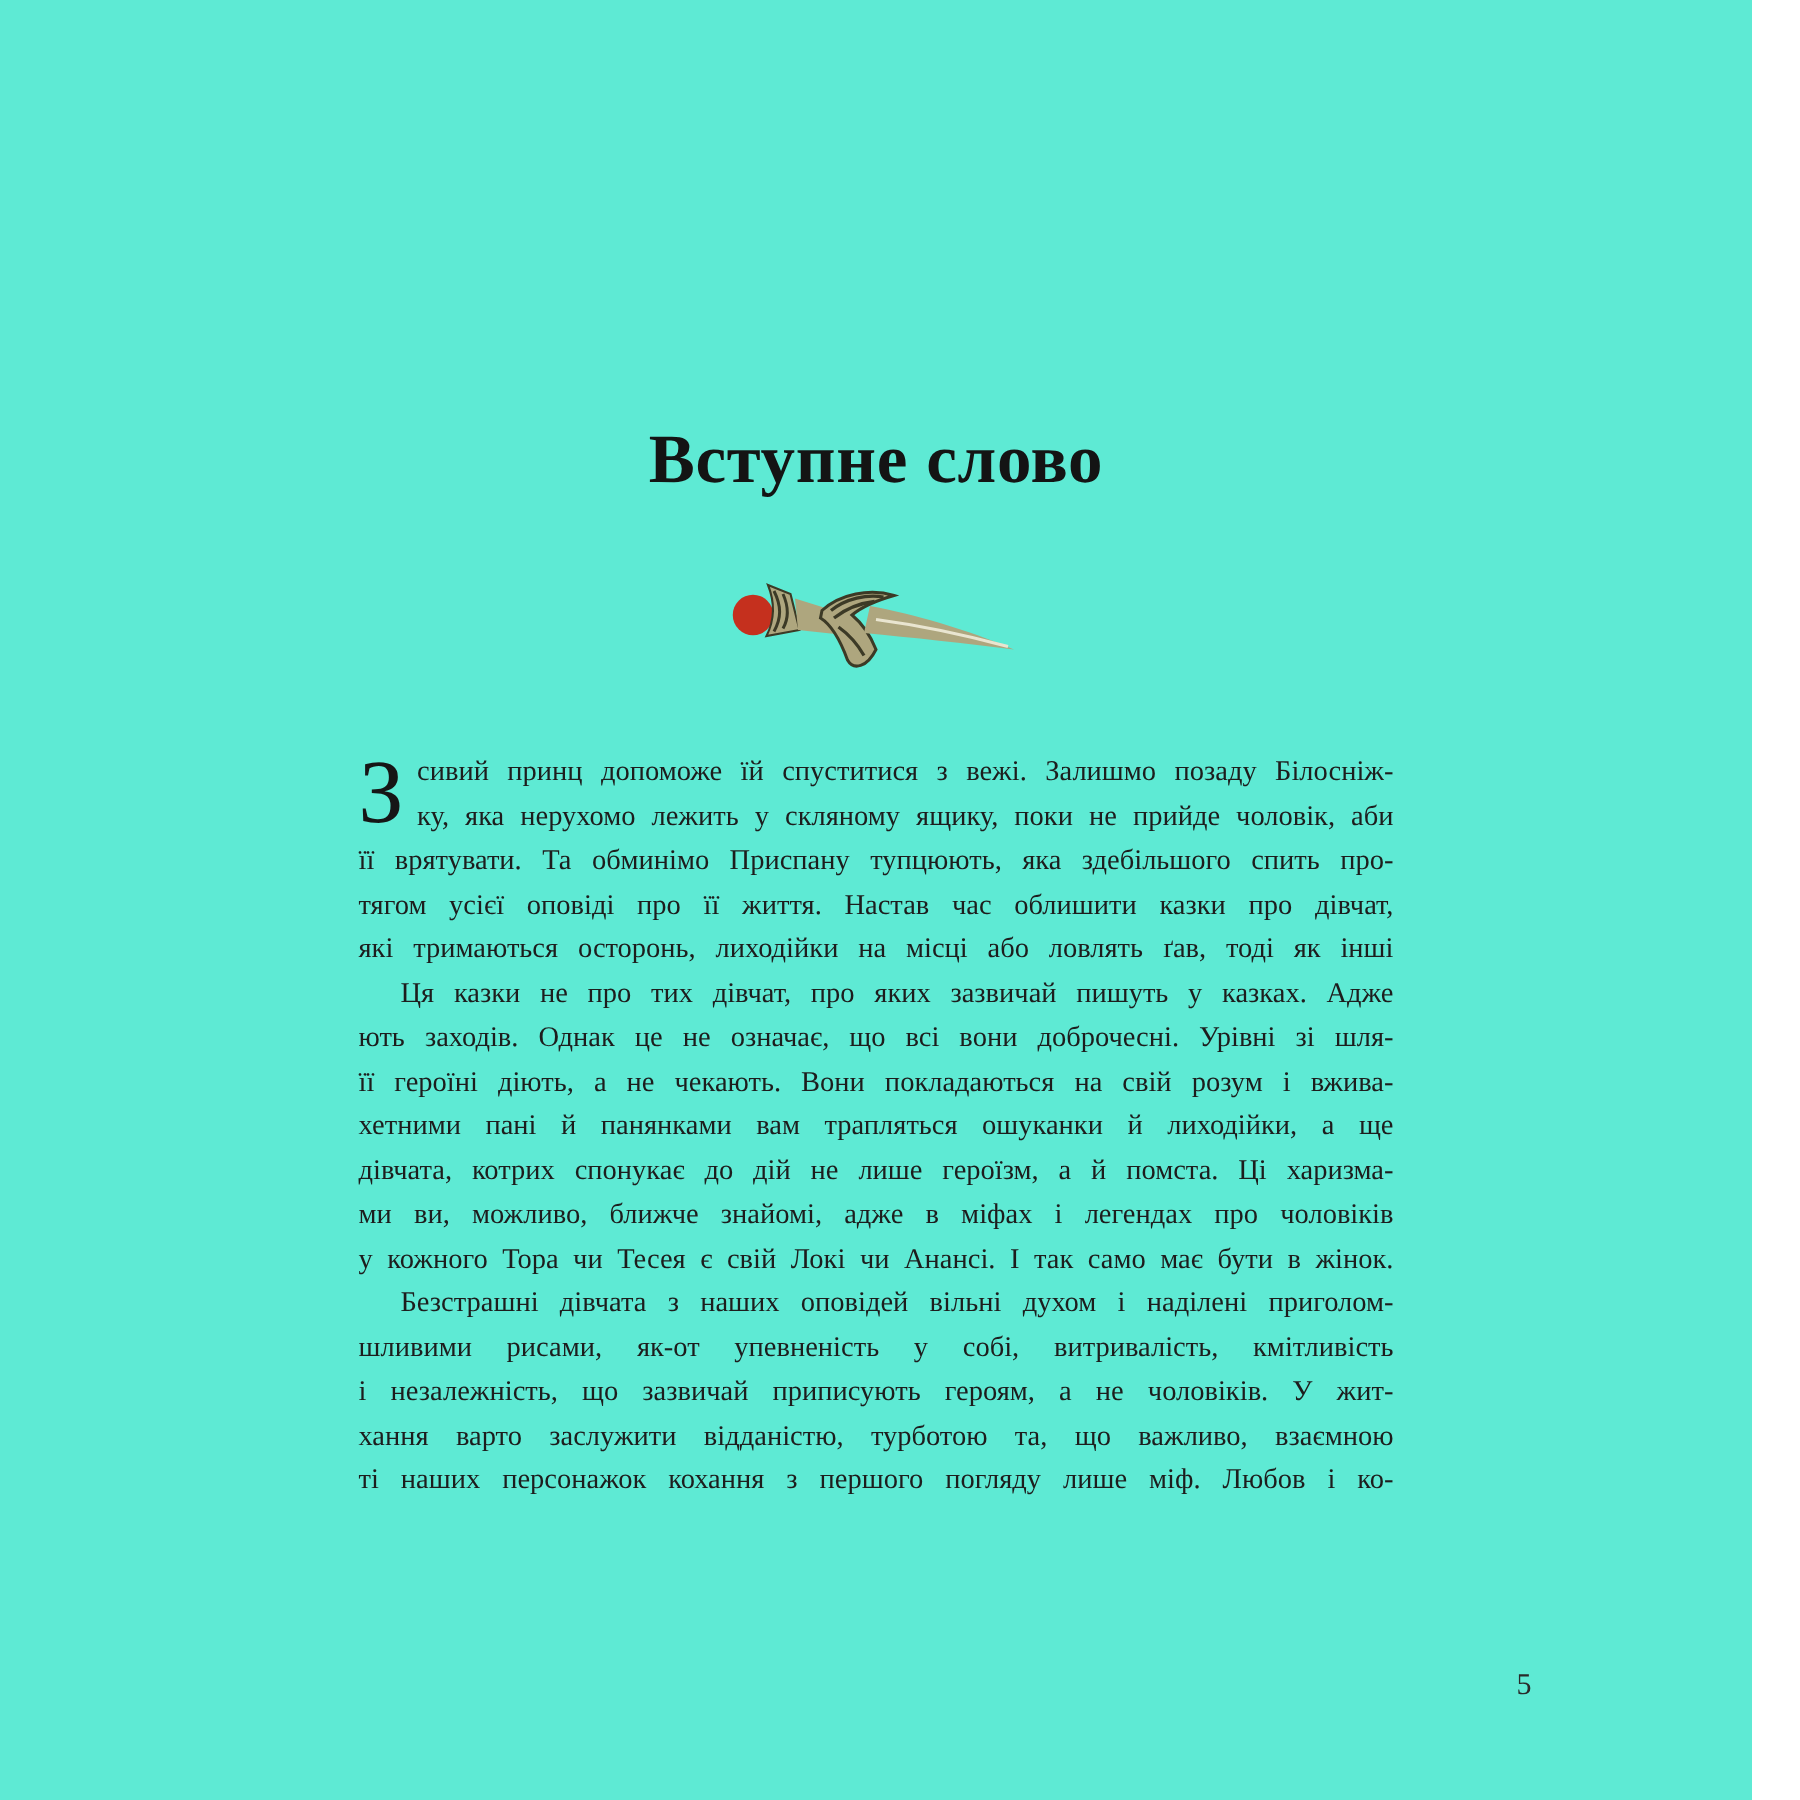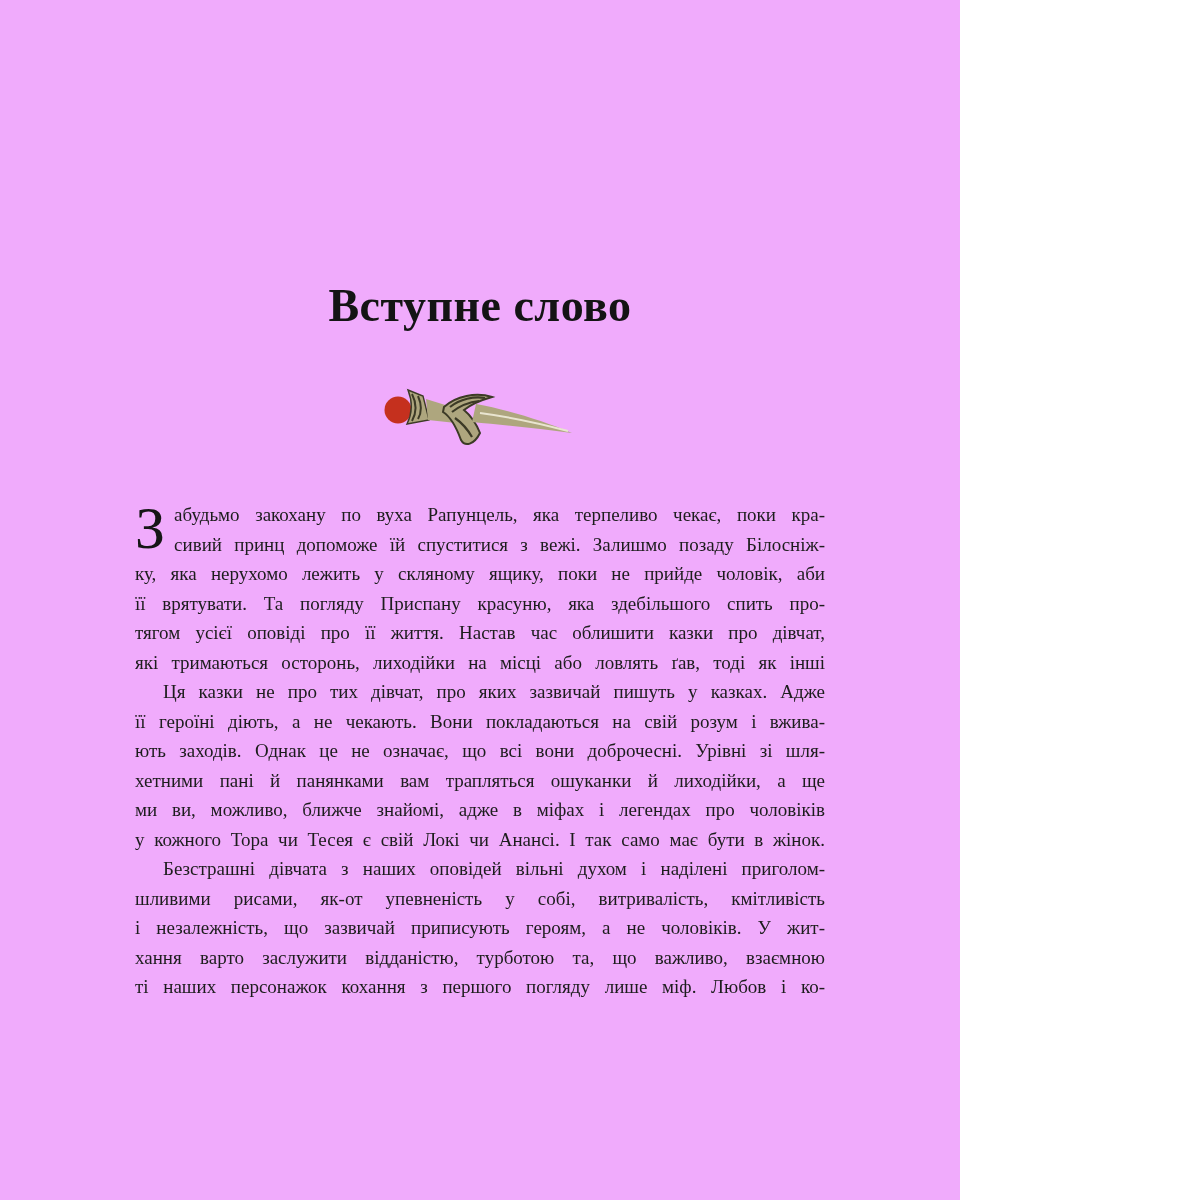--- a/index.html
+++ b/index.html
@@ -1,21 +1,21 @@
 <!DOCTYPE html>
 <html><head>
 <meta charset="utf-8">
 <style>
   * { margin: 0; padding: 0; box-sizing: border-box; }
   html, body { background: #ffffff; }
   .page {
     position: relative;
-    width: 960px;
+    width: 1168px;
     height: 1200px;
-    background: #f0abfc;
+    background: #5eead4;
     font-family: "Liberation Serif", "DejaVu Serif", serif;
     overflow: hidden;
   }
   .content {
     width: 690px;
     margin: 0 auto;
   }
   .chapter-title {
     margin-top: 280px;
     text-align: center;
@@ -90,32 +90,32 @@
         <path d="M 68 20 C 78 12 92 9 103 11 M 70 25 C 79 18 88 15 97 14 M 73 31 C 80 36 86 43 90 50" fill="none" stroke-width="2.2" stroke="#3c3a26"></path>
 
         <path d="M 94 17 C 122 22 160 33 190 46 C 158 42 122 38 90 35 Z" fill="#aea67e"></path>
         <path d="M 98 26 C 128 30 160 37 186 44" fill="none" stroke-width="2" stroke="#e9e5d0"></path>
       </svg>
     </div>
 
     <div class="body-text">
         <div class="paragraph">
           <span class="drop-cap">З</span>
-          <div class="line">абудьмо закохану по вуха Рапунцель, яка терпеливо чекає, поки кра-</div>
           <div class="line">сивий принц допоможе їй спуститися з вежі. Залишмо позаду Білосніж-</div>
           <div class="line">ку, яка нерухомо лежить у скляному ящику, поки не прийде чоловік, аби</div>
-          <div class="line">її врятувати. Та погляду Приспану красуню, яка здебільшого спить про-</div>
+          <div class="line">її врятувати. Та обминімо Приспану тупцюють, яка здебільшого спить про-</div>
           <div class="line">тягом усієї оповіді про її життя. Настав час облишити казки про дівчат,</div>
           <div class="line">які тримаються осторонь, лиходійки на місці або ловлять ґав, тоді як інші</div>
         </div>
         <div class="paragraph indented">
           <div class="line">Ця казки не про тих дівчат, про яких зазвичай пишуть у казках. Адже</div>
+          <div class="line">ють заходів. Однак це не означає, що всі вони доброчесні. Урівні зі шля-</div>
           <div class="line">її героїні діють, а не чекають. Вони покладаються на свій розум і вжива-</div>
-          <div class="line">ють заходів. Однак це не означає, що всі вони доброчесні. Урівні зі шля-</div>
           <div class="line">хетними пані й панянками вам трапляться ошуканки й лиходійки, а ще</div>
+          <div class="line">дівчата, котрих спонукає до дій не лише героїзм, а й помста. Ці харизма-</div>
           <div class="line">ми ви, можливо, ближче знайомі, адже в міфах і легендах про чоловіків</div>
           <div class="line">у кожного Тора чи Тесея є свій Локі чи Анансі. І так само має бути в жінок.</div>
         </div>
         <div class="paragraph indented">
           <div class="line">Безстрашні дівчата з наших оповідей вільні духом і наділені приголом-</div>
           <div class="line">шливими рисами, як-от упевненість у собі, витривалість, кмітливість</div>
           <div class="line">і незалежність, що зазвичай приписують героям, а не чоловіків. У жит-</div>
           <div class="line">хання варто заслужити відданістю, турботою та, що важливо, взаємною</div>
           <div class="line">ті наших персонажок кохання з першого погляду лише міф. Любов і ко-</div>
         </div>

